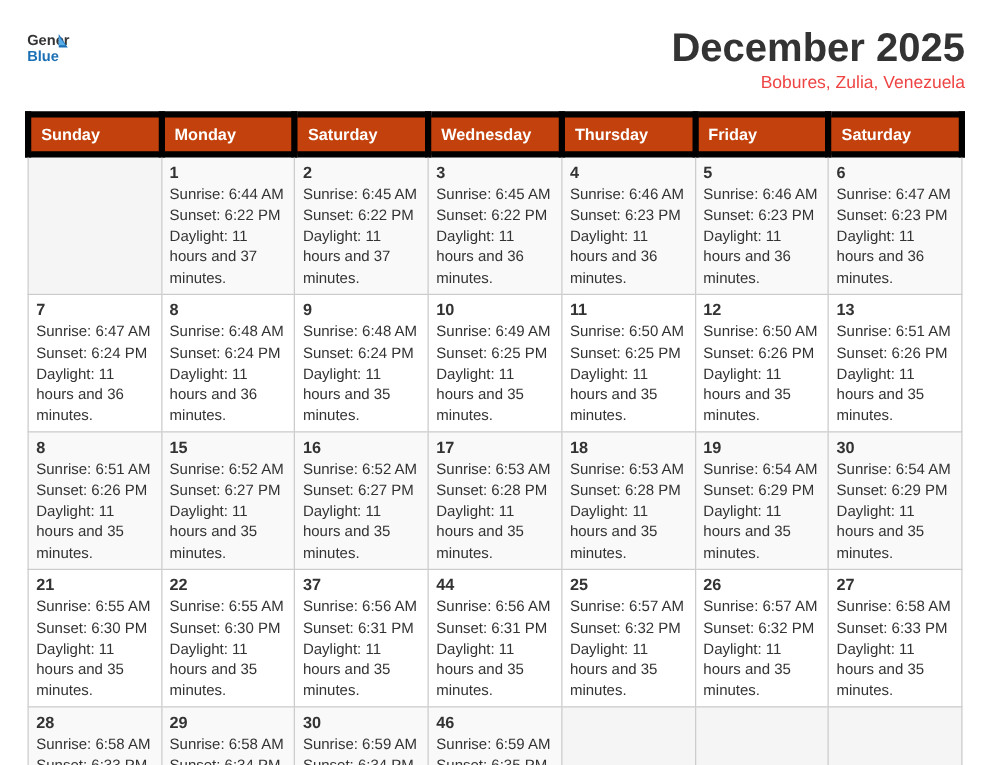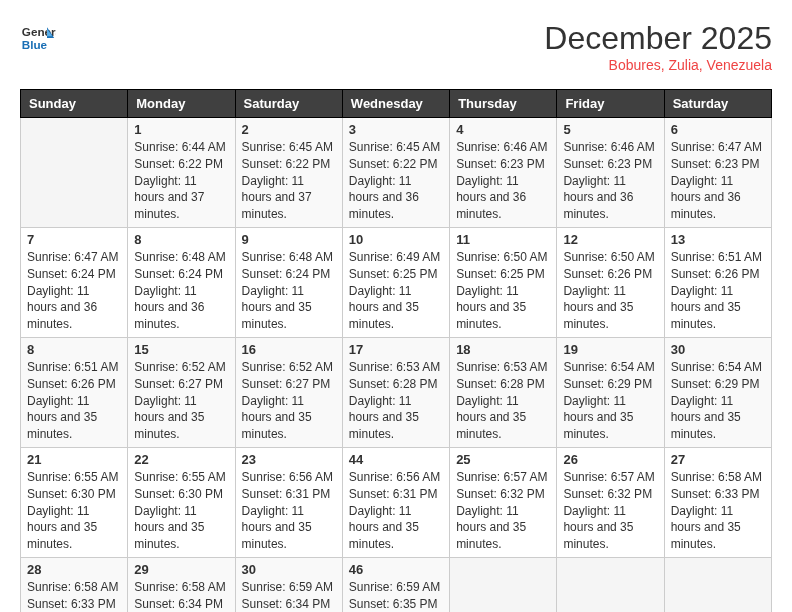--- a/index.html
+++ b/index.html
@@ -23,40 +23,40 @@
     }
     .logo-icon {
       width: 36px;
       height: 36px;
     }
     .title-block {
       text-align: right;
     }
     .month-year {
       font-size: 32px;
-      font-weight: normal;
+      font-weight: bold;
       color: #333;
     }
     .location {
       font-size: 14px;
       color: #ef4444;
     }
     .calendar-table {
       width: 100%;
       border-collapse: collapse;
       font-size: 11px;
     }
     .calendar-table thead tr th {
-      background: #404040;
+      background: #c2410c;
       color: #fff;
       text-align: left;
       padding: 6px 8px;
       font-size: 13px;
       font-weight: bold;
-      border: 1px solid #000000;
+      border: 5px solid #000000;
     }
     .calendar-table tbody tr td {
       border: 1px solid #ccc;
       vertical-align: top;
       padding: 4px 6px;
       height: 80px;
       width: 107px;
       color: #333;
     }
     .calendar-table tbody tr:nth-child(odd) td {
@@ -200,21 +200,21 @@
       <tr>
         <td>
           <div class="day-number">21</div>
           <div class="day-info">Sunrise: 6:55 AM<br>Sunset: 6:30 PM<br>Daylight: 11 hours and 35 minutes.</div>
         </td>
         <td>
           <div class="day-number">22</div>
           <div class="day-info">Sunrise: 6:55 AM<br>Sunset: 6:30 PM<br>Daylight: 11 hours and 35 minutes.</div>
         </td>
         <td>
-          <div class="day-number">23</div>
+          <div class="day-number">37</div>
           <div class="day-info">Sunrise: 6:56 AM<br>Sunset: 6:31 PM<br>Daylight: 11 hours and 35 minutes.</div>
         </td>
         <td>
           <div class="day-number">44</div>
           <div class="day-info">Sunrise: 6:56 AM<br>Sunset: 6:31 PM<br>Daylight: 11 hours and 35 minutes.</div>
         </td>
         <td>
           <div class="day-number">25</div>
           <div class="day-info">Sunrise: 6:57 AM<br>Sunset: 6:32 PM<br>Daylight: 11 hours and 35 minutes.</div>
         </td>

